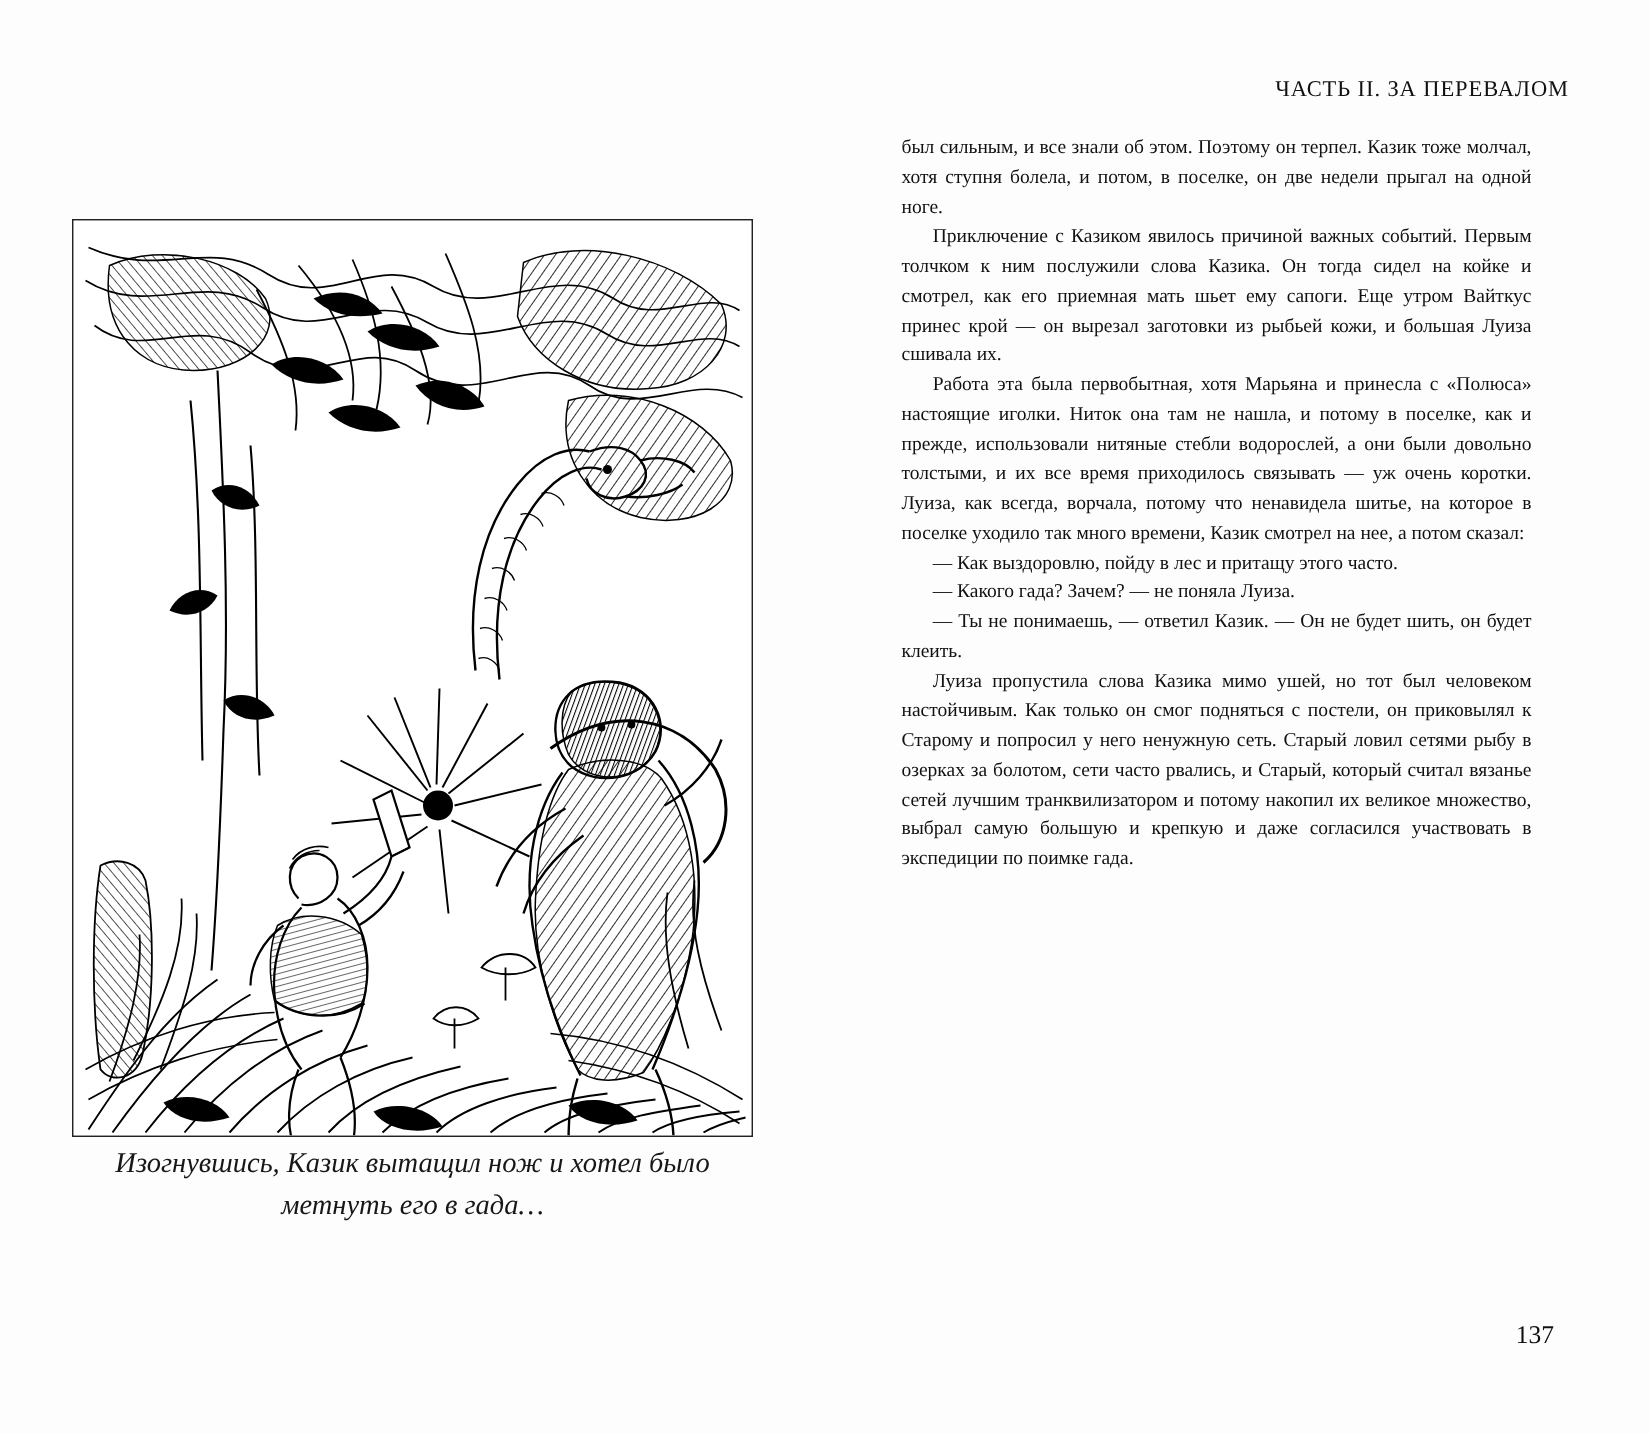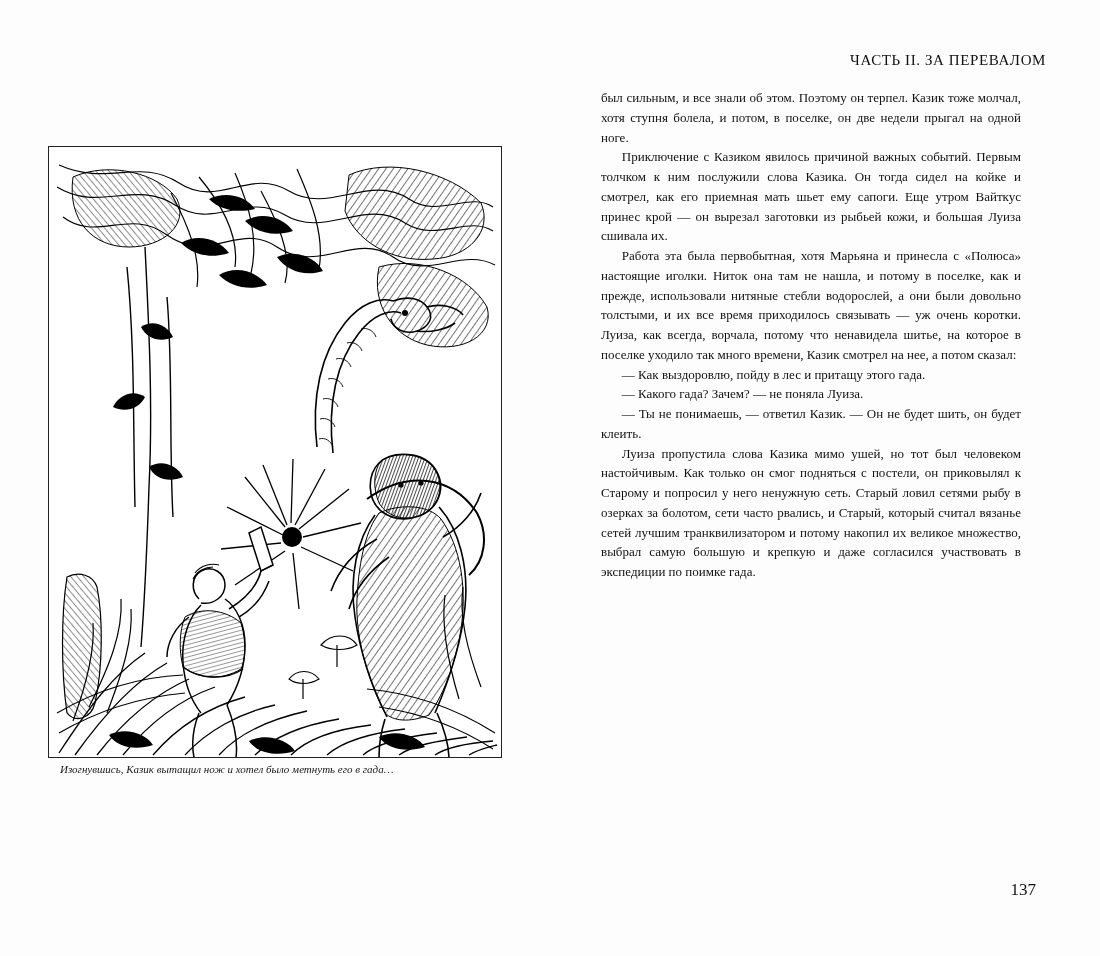--- a/index.html
+++ b/index.html
@@ -42,22 +42,23 @@
   .illustration-frame svg {
     display: block;
     width: 100%;
     height: 100%;
   }
   .caption {
     position: absolute;
     left: 60px;
     top: 762px;
     width: 430px;
+    text-align: center;
     font-style: italic;
-    font-size: 11px;
+    font-size: 19px;
     line-height: 1.45;
     color: #171717;
   }
 
   
   .right-page {
     position: absolute;
     left: 550px;
     top: 0;
     width: 550px;
@@ -311,21 +312,21 @@
     <div class="caption">Изогнувшись, Казик вытащил нож и хотел было метнуть его в гада…</div>
   </div>
 
   <div class="right-page">
     <div class="running-head">ЧАСТЬ II. ЗА ПЕРЕВАЛОМ</div>
 
     <div class="body-text">
       <p class="noindent">был сильным, и все знали об этом. Поэтому он терпел. Казик тоже молчал, хотя ступня болела, и потом, в поселке, он две недели прыгал на одной ноге.</p>
       <p>Приключение с Казиком явилось причиной важных событий. Первым толчком к ним послужили слова Казика. Он тогда сидел на койке и смотрел, как его приемная мать шьет ему сапоги. Еще утром Вайткус принес крой — он вырезал заготовки из рыбьей кожи, и большая Луиза сшивала их.</p>
       <p>Работа эта была первобытная, хотя Марьяна и принесла с «Полюса» настоящие иголки. Ниток она там не нашла, и потому в поселке, как и прежде, использовали нитяные стебли водорослей, а они были довольно толстыми, и их все время приходилось связывать — уж очень коротки. Луиза, как всегда, ворчала, потому что ненавидела шитье, на которое в поселке уходило так много времени, Казик смотрел на нее, а потом сказал:</p>
-      <p>— Как выздоровлю, пойду в лес и притащу этого гада.</p>
+      <p>— Как выздоровлю, пойду в лес и притащу этого часто.</p>
       <p>— Какого гада? Зачем? — не поняла Луиза.</p>
       <p>— Ты не понимаешь, — ответил Казик. — Он не будет шить, он будет клеить.</p>
       <p>Луиза пропустила слова Казика мимо ушей, но тот был человеком настойчивым. Как только он смог подняться с постели, он приковылял к Старому и попросил у него ненужную сеть. Старый ловил сетями рыбу в озерках за болотом, сети часто рвались, и Старый, который считал вязанье сетей лучшим транквилизатором и потому накопил их великое множество, выбрал самую большую и крепкую и даже согласился участвовать в экспедиции по поимке гада.</p>
     </div>
 
     <div class="folio">137</div>
   </div>
 
 </div>
 

